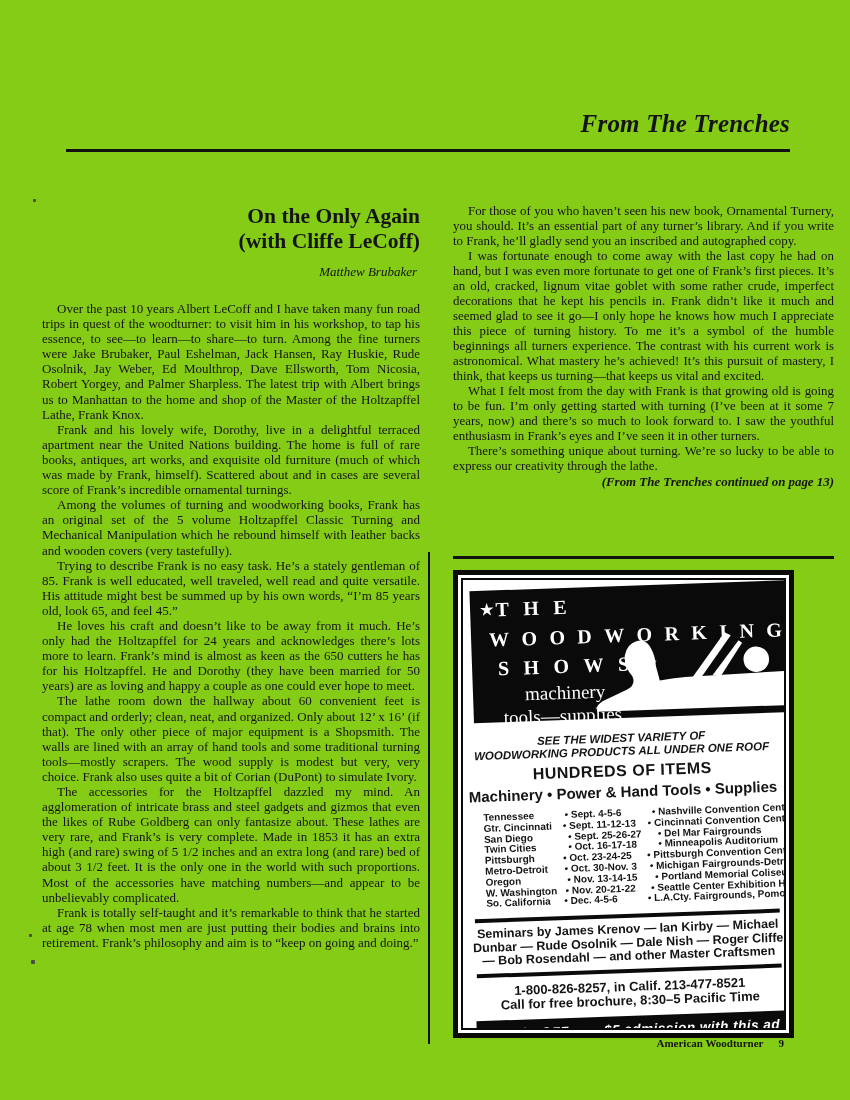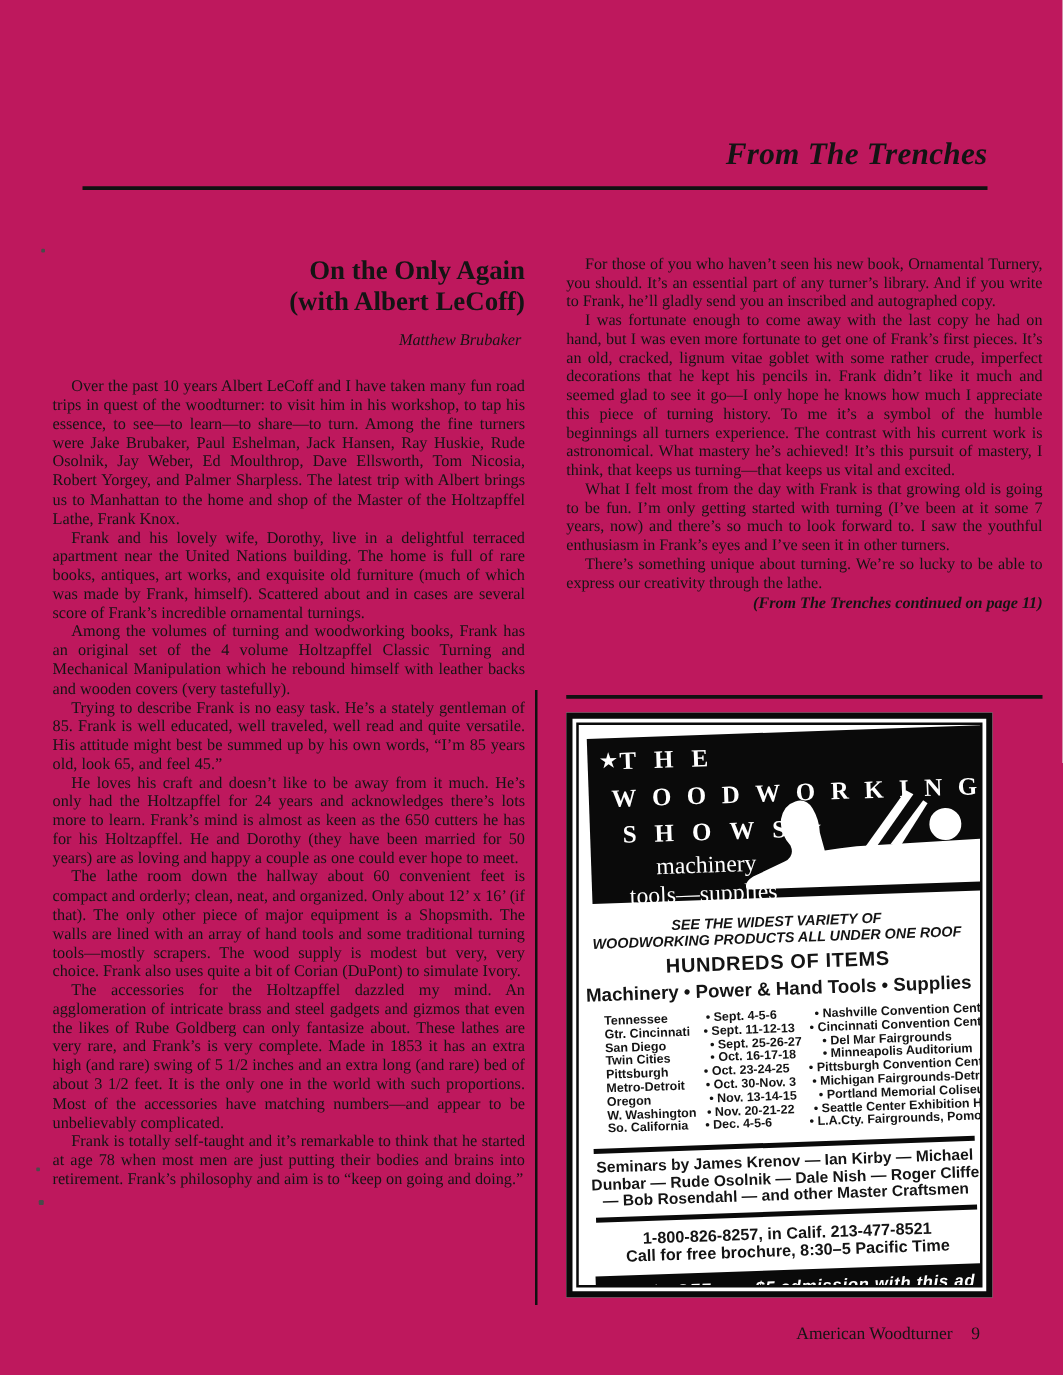--- a/index.html
+++ b/index.html
@@ -1,16 +1,16 @@
 <!DOCTYPE html>
 <html><head>
 <meta charset="utf-8">
 <style>
   html,body{margin:0;padding:0;background:#e8e8e4;}
-  .page{position:relative;width:850px;height:1100px;margin:0 auto;background:#be185d;
+  .page{position:relative;width:850px;height:1100px;margin:0 auto;background:#84cc16;
         color:#141414;overflow:hidden;font-family:"Liberation Serif",serif;}
 
   
   .section-header{position:absolute;top:110px;right:60px;font-size:25px;font-weight:bold;
         font-style:italic;letter-spacing:.2px;}
   .header-rule{position:absolute;top:149px;left:66px;width:724px;height:3px;background:#111;}
 
   
   .col-left{position:absolute;left:42px;top:204px;width:378px;}
   .col-right{position:absolute;left:437px;top:204px;width:381px;margin-left:16px;}
@@ -69,48 +69,48 @@
   .semline{font-size:12.5px;font-weight:bold;line-height:13.5px;}
   .phone1{margin-top:7px;text-align:center;font-size:13px;font-weight:bold;line-height:14px;}
   .phone2{text-align:center;font-size:13px;font-weight:bold;line-height:14px;}
   .savebar{position:relative;margin:8px 16px 0 16px;height:27px;background:#0a0a0a;color:#fff;
       display:flex;align-items:center;justify-content:center;
       font-size:13.5px;font-style:italic;font-weight:600;letter-spacing:.5px;}
   .savebar .corner{position:absolute;right:4px;bottom:1px;font-size:10px;font-style:normal;
       font-weight:bold;}
 
   
-  .footer{position:absolute;top:1060px;right:66px;font-size:14px;font-weight:normal;}
+  .footer{position:absolute;top:1037px;right:66px;font-size:11px;font-weight:bold;}
   .footer .pn{margin-left:15px;}
 </style>
 </head>
 <body>
 
 <div class="page">
 
   <div class="artifact a1"></div>
   <div class="artifact a2"></div>
   <div class="artifact a3"></div>
 
   <div class="section-header">From The Trenches</div>
   <div class="header-rule"></div>
 
   <div class="col-left">
     <h1 class="article-title">
       <span>On the Only Again</span><br>
-      <span>(with Albert LeCoff)</span>
+      <span>(with Cliffe LeCoff)</span>
     </h1>
     <div class="byline">Matthew Brubaker</div>
     <div class="body-block">
 
         <p class="para">Over the past 10 years Albert LeCoff and I have taken many fun road trips in quest of the woodturner: to visit him in his workshop, to tap his essence, to see—to learn—to share—to turn. Among the fine turners were Jake Brubaker, Paul Eshelman, Jack Hansen, Ray Huskie, Rude Osolnik, Jay Weber, Ed Moulthrop, Dave Ellsworth, Tom Nicosia, Robert Yorgey, and Palmer Sharpless. The latest trip with Albert brings us to Manhattan to the home and shop of the Master of the Holtzapffel Lathe, Frank Knox.</p>
 
         <p class="para">Frank and his lovely wife, Dorothy, live in a delightful terraced apartment near the United Nations building. The home is full of rare books, antiques, art works, and exquisite old furniture (much of which was made by Frank, himself). Scattered about and in cases are several score of Frank’s incredible ornamental turnings.</p>
 
-        <p class="para">Among the volumes of turning and woodworking books, Frank has an original set of the 4 volume Holtzapffel Classic Turning and Mechanical Manipulation which he rebound himself with leather backs and wooden covers (very tastefully).</p>
+        <p class="para">Among the volumes of turning and woodworking books, Frank has an original set of the 5 volume Holtzapffel Classic Turning and Mechanical Manipulation which he rebound himself with leather backs and wooden covers (very tastefully).</p>
 
         <p class="para">Trying to describe Frank is no easy task. He’s a stately gentleman of 85. Frank is well educated, well traveled, well read and quite versatile. His attitude might best be summed up by his own words, “I’m 85 years old, look 65, and feel 45.”</p>
 
         <p class="para">He loves his craft and doesn’t like to be away from it much. He’s only had the Holtzapffel for 24 years and acknowledges there’s lots more to learn. Frank’s mind is almost as keen as the 650 cutters he has for his Holtzapffel. He and Dorothy (they have been married for 50 years) are as loving and happy a couple as one could ever hope to meet.</p>
 
         <p class="para">The lathe room down the hallway about 60 convenient feet is compact and orderly; clean, neat, and organized. Only about 12’ x 16’ (if that). The only other piece of major equipment is a Shopsmith. The walls are lined with an array of hand tools and some traditional turning tools—mostly scrapers. The wood supply is modest but very, very choice. Frank also uses quite a bit of Corian (DuPont) to simulate Ivory.</p>
 
         <p class="para">The accessories for the Holtzapffel dazzled my mind. An agglomeration of intricate brass and steel gadgets and gizmos that even the likes of Rube Goldberg can only fantasize about. These lathes are very rare, and Frank’s is very complete. Made in 1853 it has an extra high (and rare) swing of 5 1/2 inches and an extra long (and rare) bed of about 3 1/2 feet. It is the only one in the world with such proportions. Most of the accessories have matching numbers—and appear to be unbelievably complicated.</p>
 
         <p class="para">Frank is totally self-taught and it’s remarkable to think that he started at age 78 when most men are just putting their bodies and brains into retirement. Frank’s philosophy and aim is to “keep on going and doing.”</p>
@@ -123,21 +123,21 @@
     <div class="body-block" style="margin-top:0">
 
         <p class="para">For those of you who haven’t seen his new book, Ornamental Turnery, you should. It’s an essential part of any turner’s library. And if you write to Frank, he’ll gladly send you an inscribed and autographed copy.</p>
 
         <p class="para">I was fortunate enough to come away with the last copy he had on hand, but I was even more fortunate to get one of Frank’s first pieces. It’s an old, cracked, lignum vitae goblet with some rather crude, imperfect decorations that he kept his pencils in. Frank didn’t like it much and seemed glad to see it go—I only hope he knows how much I appreciate this piece of turning history. To me it’s a symbol of the humble beginnings all turners experience. The contrast with his current work is astronomical. What mastery he’s achieved! It’s this pursuit of mastery, I think, that keeps us turning—that keeps us vital and excited.</p>
 
         <p class="para">What I felt most from the day with Frank is that growing old is going to be fun. I’m only getting started with turning (I’ve been at it some 7 years, now) and there’s so much to look forward to. I saw the youthful enthusiasm in Frank’s eyes and I’ve seen it in other turners.</p>
 
         <p class="para">There’s something unique about turning. We’re so lucky to be able to express our creativity through the lathe.</p>
       </div>
-    <div class="continued">(From The Trenches continued on page 11)</div>
+    <div class="continued">(From The Trenches continued on page 13)</div>
 
     <div class="ad-top-rule"></div>
 
     <div class="ad">
       <div class="ad-frame">
         <div class="ad-rot">
 
           <div class="ad-head">
             <div class="t1"><span class="star">★</span><span class="sp3">THE</span></div>
             <div class="t2"><span class="sp">WOODWORKING</span></div>

